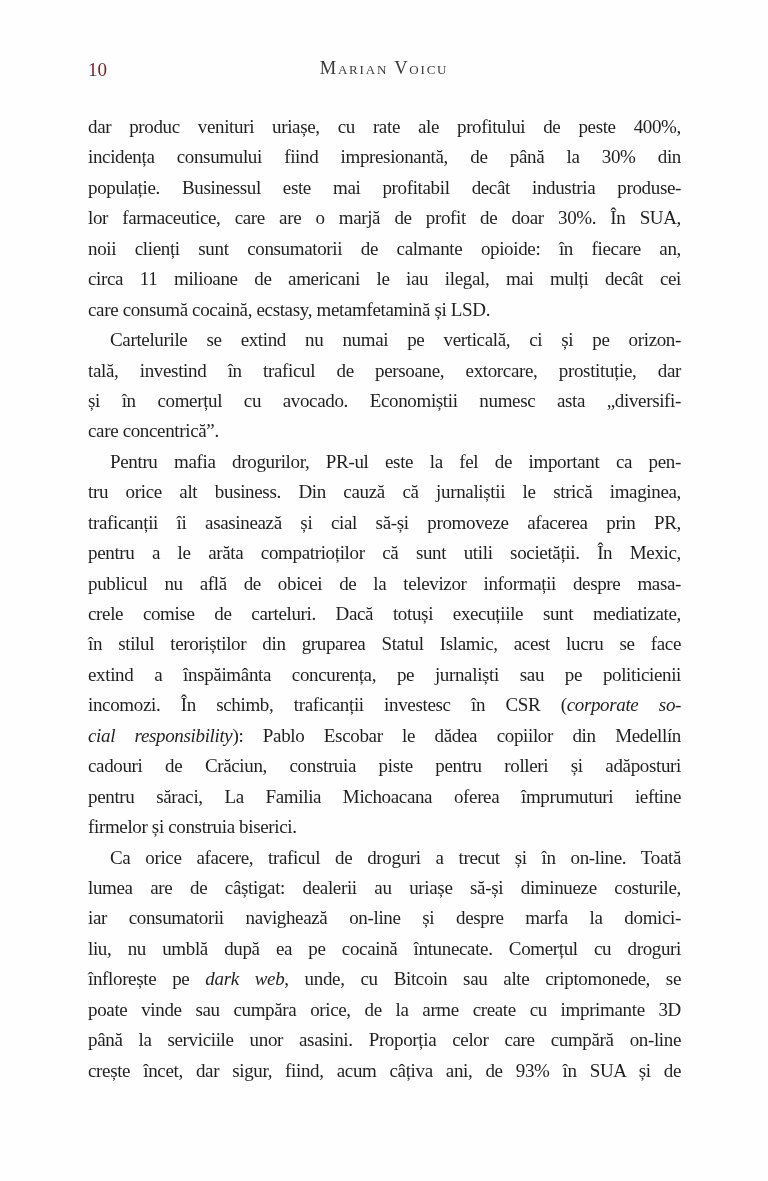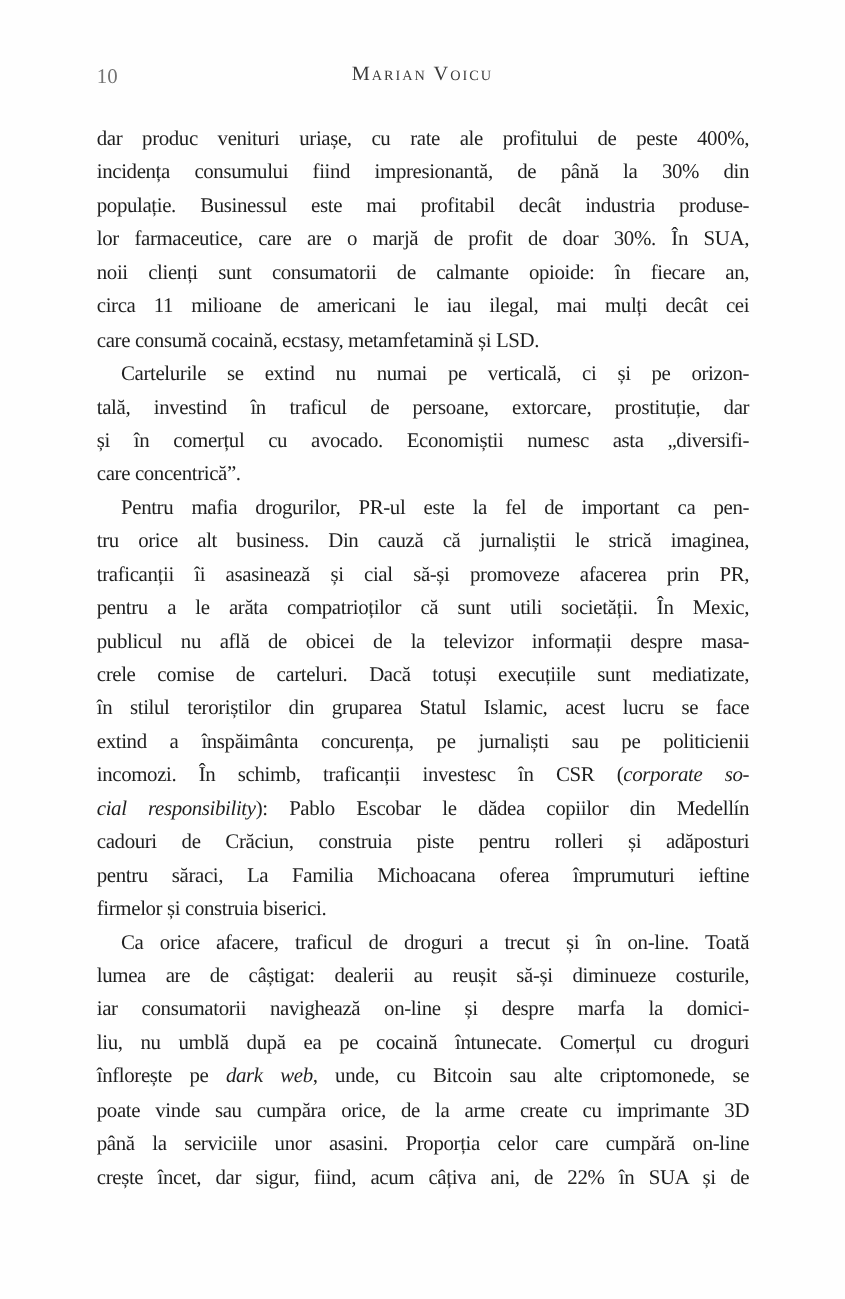--- a/index.html
+++ b/index.html
@@ -24,21 +24,21 @@
     top: 58px;
     left: 0;
     width: 768px;
     height: 26px;
   }
   .page-number {
     position: absolute;
     left: 88px;
     top: 1px;
     font-size: 19px;
-    color: #737373;
+    color: #7f1d1d;
   }
   .running-title {
     position: absolute;
     left: 0;
     right: 0;
     top: 0;
     text-align: center;
     font-variant: small-caps;
     font-size: 18.5px;
     letter-spacing: 1.8px;
@@ -98,21 +98,21 @@
       <div class="line"><span>publicul nu află de obicei de la televizor informații despre masa-</span></div>
       <div class="line"><span>crele comise de carteluri. Dacă totuși execuțiile sunt mediatizate,</span></div>
       <div class="line"><span>în stilul teroriștilor din gruparea Statul Islamic, acest lucru se face</span></div>
       <div class="line"><span>extind a înspăimânta concurența, pe jurnaliști sau pe politicienii</span></div>
       <div class="line"><span>incomozi. În schimb, traficanții investesc în CSR (</span><span class="it">corporate so-</span></div>
       <div class="line"><span class="it">cial responsibility</span><span>): Pablo Escobar le dădea copiilor din Medellín</span></div>
       <div class="line"><span>cadouri de Crăciun, construia piste pentru rolleri și adăposturi</span></div>
       <div class="line"><span>pentru săraci, La Familia Michoacana oferea împrumuturi ieftine</span></div>
       <div class="line end"><span>firmelor și construia biserici.</span></div>
       <div class="line indent"><span>Ca orice afacere, traficul de droguri a trecut și în on-line. Toată</span></div>
-      <div class="line"><span>lumea are de câștigat: dealerii au reușit să-și diminueze costurile,</span></div>
+      <div class="line"><span>lumea are de câștigat: dealerii au uriașe să-și diminueze costurile,</span></div>
       <div class="line"><span>iar consumatorii navighează on-line și despre marfa la domici-</span></div>
       <div class="line"><span>liu, nu umblă după ea pe cocaină întunecate. Comerțul cu droguri</span></div>
       <div class="line"><span>înflorește pe </span><span class="it">dark web</span><span>, unde, cu Bitcoin sau alte criptomonede, se</span></div>
       <div class="line"><span>poate vinde sau cumpăra orice, de la arme create cu imprimante 3D</span></div>
       <div class="line"><span>până la serviciile unor asasini. Proporția celor care cumpără on-line</span></div>
-      <div class="line"><span>crește încet, dar sigur, fiind, acum câțiva ani, de 22% în SUA și de</span></div>
+      <div class="line"><span>crește încet, dar sigur, fiind, acum câțiva ani, de 93% în SUA și de</span></div>
     </div>
 </div>
 
 </body></html>

